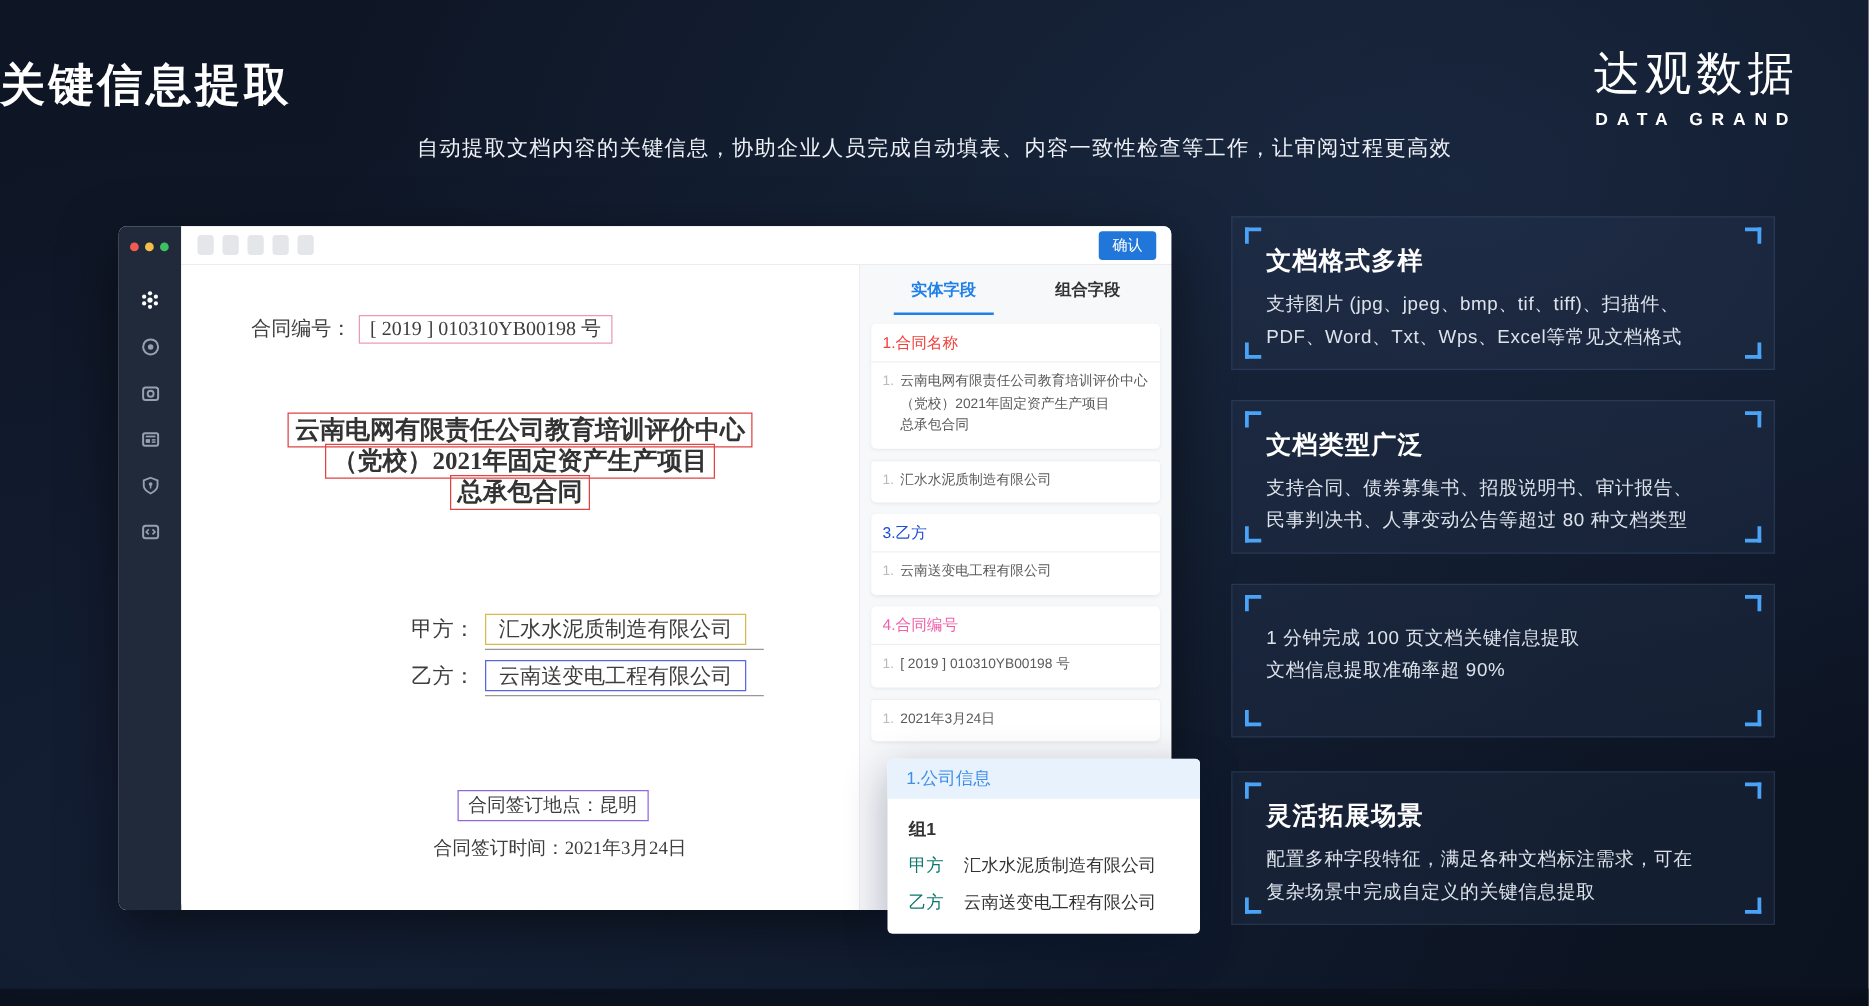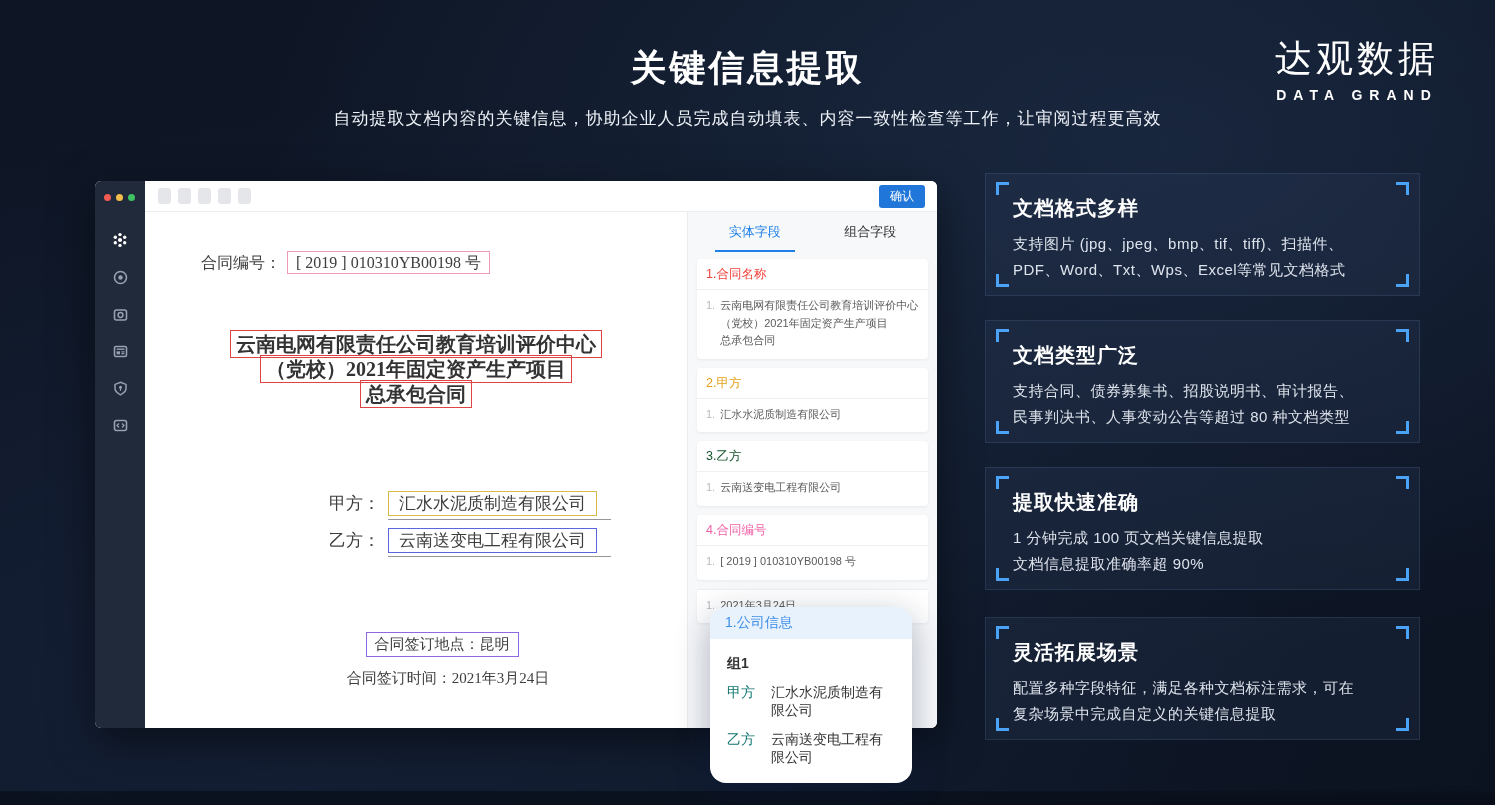--- a/index.html
+++ b/index.html
@@ -10,21 +10,21 @@
     position:relative; width:1495px; height:805px;
     background:
       radial-gradient(ellipse at 78% 18%, rgba(44,66,104,0.35), transparent 55%),
       radial-gradient(ellipse at 15% 85%, rgba(28,42,72,0.45), transparent 60%),
       linear-gradient(118deg, #0e1524 0%, #0f1929 55%, #0b1220 100%);
   }
   .page::after{ content:""; position:absolute; left:0; right:0; bottom:0; height:14px;
     background:linear-gradient(#0a101c,#080d17); opacity:.8; }
 
   
-  .hero-title { position:absolute; top:44px; left:0; right:0; text-align:center;
+  .hero-title { position:absolute; top:44px; left:0; right:0; 
     color:#fff; font-size:36px; font-weight:bold; letter-spacing:3px; }
   .hero-subtitle { position:absolute; top:107px; left:0; right:0; text-align:center;
     color:#eef2f8; font-size:17px; letter-spacing:1px; }
 
   .logo { position:absolute; top:34px; right:56px; text-align:center; color:#fff; }
   .logo-cn { font-size:37px; font-weight:normal; letter-spacing:4px; }
   .logo-en { font-size:14px; font-weight:bold; letter-spacing:7px; margin-top:3px; }
 
   
   .app-window { position:absolute; left:95px; top:181px; width:842px; height:547px;
@@ -68,35 +68,35 @@
   .sign-place { position:absolute; top:420px; left:0; right:0; text-align:center; font-size:15px; }
   .sign-place .vbox { padding:2px 8px; transform:translateX(26px); display:inline-block; }
   .sign-time { position:absolute; top:457px; left:0; right:0; text-align:center; font-size:15px;margin-left:16px; }
   .sign-time span { transform:translateX(24px); display:inline-block; }
 
   
   .panel { width:250px; flex:none; background:#f7f8fa; border-left:1px solid #ececf0;
     border-radius:0 0 6px 0; padding:0 9px; }
   .tabs { display:flex; height:40px; align-items:stretch; margin-bottom:7px; }
   .tab { flex:1; display:flex; align-items:center; justify-content:center;
-    font-size:13px; color:#333; cursor:pointer; position:relative; }
+    font-size:13px; color:#333; cursor:pointer; position:relative;font-weight:bold; }
   .tab.active { color:#2080e8; }
   .tab.active::after { content:""; position:absolute; left:18px; right:18px; bottom:0;
     height:2px; background:#2080e8; }
   .fcard { background:#fff; border-radius:4px; box-shadow:0 1px 3px rgba(30,40,70,0.07);
     margin-bottom:9px; cursor:pointer; }
   .flabel { padding:7px 9px 6px; font-size:12.5px; }
   .fval { border-top:1px solid #f0f0f3; padding:7px 9px 9px; font-size:11px;
     color:#5a5a5a; display:flex; line-height:1.6; }
   .fidx { color:#b9b9bf; margin-right:5px; flex:none; }
   .ftext { white-space:pre-line; }
 
   
-  .popup { position:absolute; left:710px; top:607px; width:202px; z-index:50;
-    background:#fff; border-radius:16px; overflow:hidden;
+  .popup { position:absolute; left:710px; top:607px; width:250px; z-index:50;
+    background:#fff; border-radius:4px; overflow:hidden;
     box-shadow:0 10px 34px rgba(10,25,60,0.32); }
   .popup-head { background:#e8f2fd; padding:7px 15px; color:#3e8ee8; font-size:14px; }
   .popup-body { padding:9px 17px 16px; }
   .popup-group { font-weight:bold; color:#333; font-size:14px; margin:7px 0 4px; }
   .popup-row { display:flex; font-size:14px; margin-top:11px; }
   .plabel { color:#0f766e; width:44px; flex:none; }
   .pvalue { color:#333; }
 
   
   .feat { position:absolute; left:985px; width:435px; height:123px;
@@ -231,28 +231,27 @@
           <div class="fcard">
             <div class="flabel" style="color: rgb(240, 66, 60);">1.合同名称</div>
             <div class="fval">
                 <span class="fidx">1.</span>
                 <span class="ftext">云南电网有限责任公司教育培训评价中心
 （党校）2021年固定资产生产项目
 总承包合同</span>
               </div>
           </div>
           <div class="fcard">
-            <div class="flabel" style="color: rgb(226, 161, 24);">2.甲方</div>
             <div class="fval">
                 <span class="fidx">1.</span>
                 <span class="ftext">汇水水泥质制造有限公司</span>
               </div>
           </div>
           <div class="fcard">
-            <div class="flabel" style="color: #14532d;">3.乙方</div>
+            <div class="flabel" style="color: #1d4ed8;">3.乙方</div>
             <div class="fval">
                 <span class="fidx">1.</span>
                 <span class="ftext">云南送变电工程有限公司</span>
               </div>
           </div>
           <div class="fcard">
             <div class="flabel" style="color: rgb(240, 98, 168);">4.合同编号</div>
             <div class="fval">
                 <span class="fidx">1.</span>
                 <span class="ftext">[ 2019 ] 010310YB00198 号</span>
@@ -301,21 +300,20 @@
       <span class="corner br"></span>
     <div class="feat-title">文档类型广泛</div>
     <div class="feat-body">支持合同、债券募集书、招股说明书、审计报告、
 民事判决书、人事变动公告等超过 80 种文档类型</div>
   </div>
   <div class="feat f3">
     <span class="corner tl"></span>
       <span class="corner tr"></span>
       <span class="corner bl"></span>
       <span class="corner br"></span>
-    <div class="feat-title">提取快速准确</div>
     <div class="feat-body">1 分钟完成 100 页文档关键信息提取
 文档信息提取准确率超 90%</div>
   </div>
   <div class="feat f4">
     <span class="corner tl"></span>
       <span class="corner tr"></span>
       <span class="corner bl"></span>
       <span class="corner br"></span>
     <div class="feat-title">灵活拓展场景</div>
     <div class="feat-body">配置多种字段特征，满足各种文档标注需求，可在

